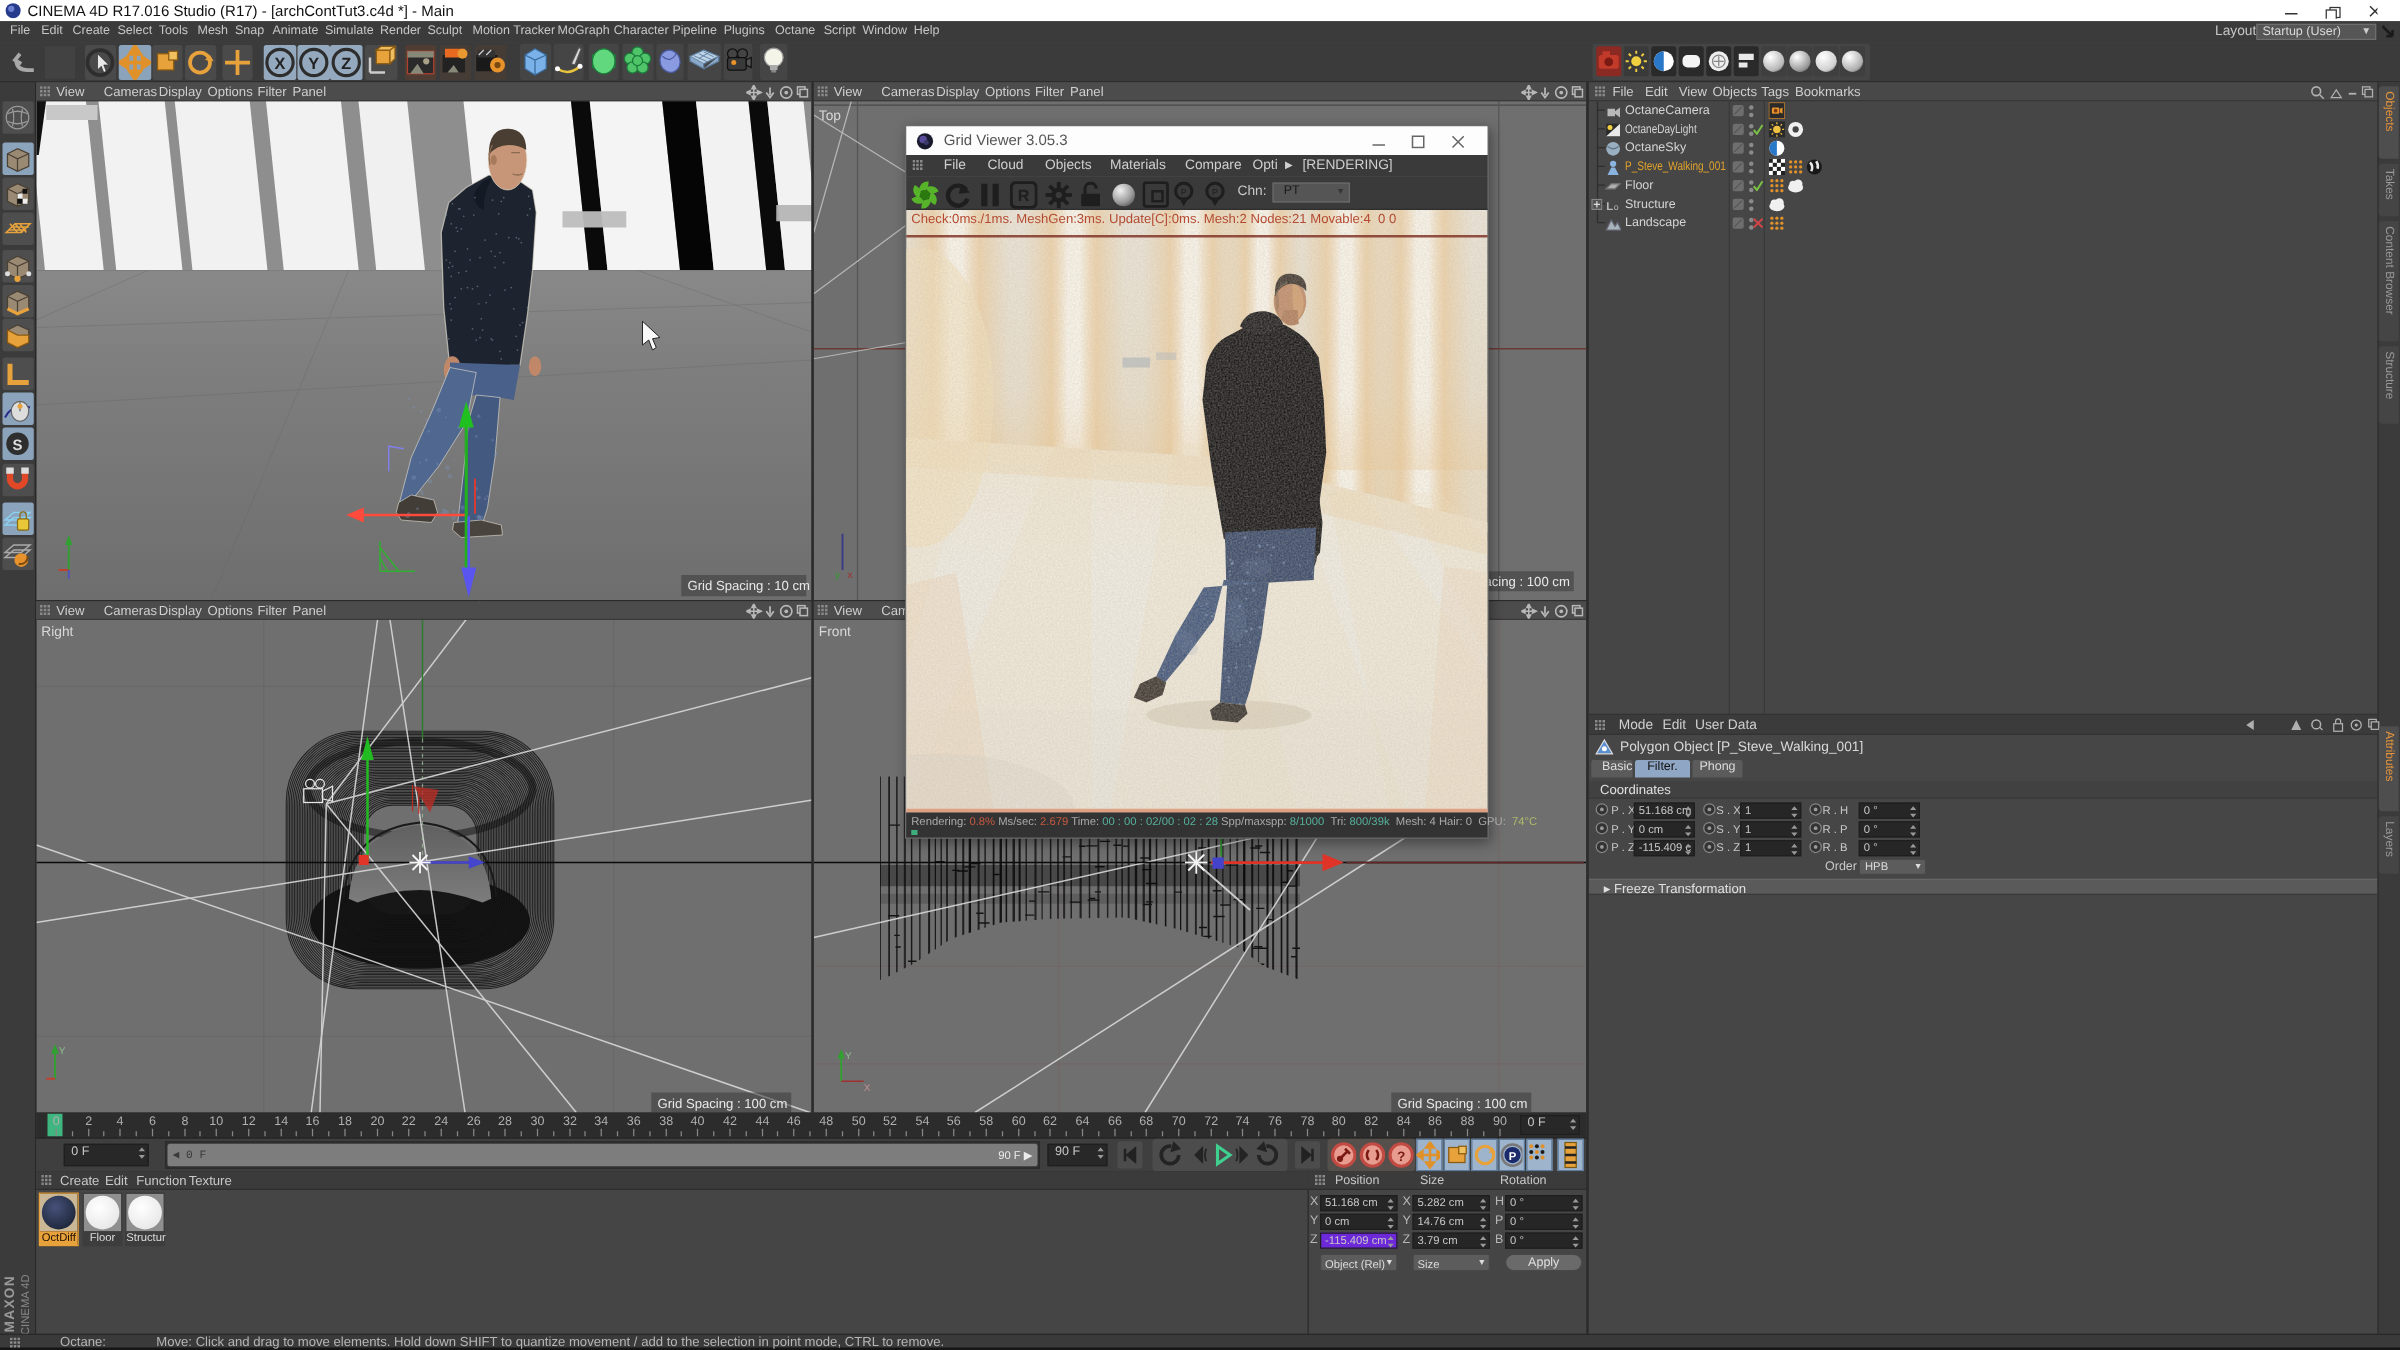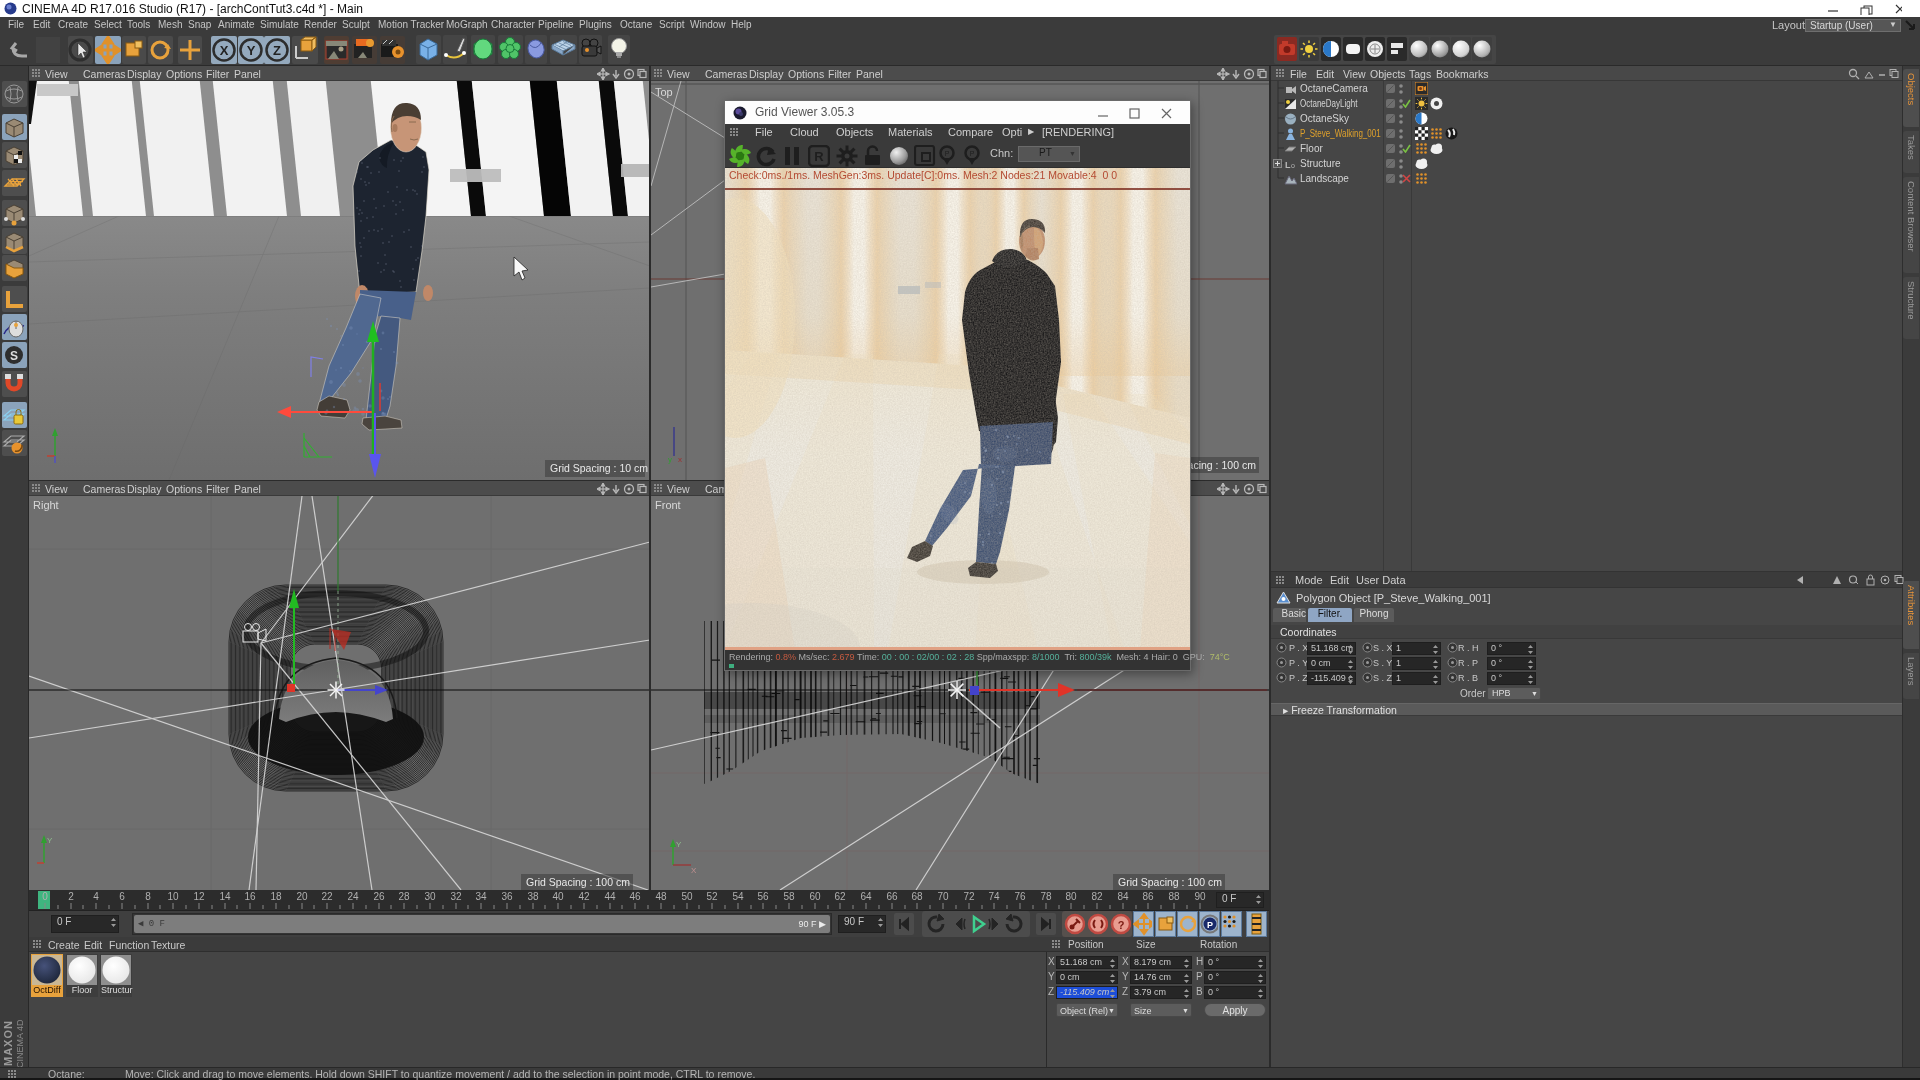--- a/index.html
+++ b/index.html
@@ -1267,41 +1267,41 @@
     </g>
   </svg>
 <div class="a txt" style="left:1068px;top:939px;font-size:10px;color:#c8c8c8;z-index:6;">Position</div>
 <div class="a txt" style="left:1136px;top:939px;font-size:10px;color:#c8c8c8;z-index:6;">Size</div>
 <div class="a txt" style="left:1200px;top:939px;font-size:10px;color:#c8c8c8;z-index:6;">Rotation</div>
 <div class="a txt" style="left:1048px;top:956px;font-size:10px;color:#b8b8b8;z-index:6;">X</div>
 <div class="a" style="left:1056px;top:956px;width:62px;height:13px;background:#262626;border:1px solid #1e1e1e;font-size:9px;color:#c8c8c8;z-index:6;"><span style="padding-left:3px;">51.168 cm</span><svg width="7" height="11" style="position:absolute;right:1px;top:1px;">
       <path d="M1,4 L3.5,1 L6,4 Z M1,7 L3.5,10 L6,7 Z" fill="#999"></path>
     </svg></div>
 <div class="a txt" style="left:1122px;top:956px;font-size:10px;color:#b8b8b8;z-index:6;">X</div>
-<div class="a" style="left:1130px;top:956px;width:62px;height:13px;background:#262626;border:1px solid #1e1e1e;font-size:9px;color:#c8c8c8;z-index:6;"><span style="padding-left:3px;">8.179 cm</span><svg width="7" height="11" style="position:absolute;right:1px;top:1px;">
+<div class="a" style="left:1130px;top:956px;width:62px;height:13px;background:#262626;border:1px solid #1e1e1e;font-size:9px;color:#c8c8c8;z-index:6;"><span style="padding-left:3px;">5.282 cm</span><svg width="7" height="11" style="position:absolute;right:1px;top:1px;">
       <path d="M1,4 L3.5,1 L6,4 Z M1,7 L3.5,10 L6,7 Z" fill="#999"></path>
     </svg></div>
 <div class="a txt" style="left:1196px;top:956px;font-size:10px;color:#b8b8b8;z-index:6;">H</div>
 <div class="a" style="left:1204px;top:956px;width:62px;height:13px;background:#262626;border:1px solid #1e1e1e;font-size:9px;color:#c8c8c8;z-index:6;"><span style="padding-left:3px;">0 °</span><svg width="7" height="11" style="position:absolute;right:1px;top:1px;">
       <path d="M1,4 L3.5,1 L6,4 Z M1,7 L3.5,10 L6,7 Z" fill="#999"></path>
     </svg></div>
 <div class="a txt" style="left:1048px;top:971px;font-size:10px;color:#b8b8b8;z-index:6;">Y</div>
 <div class="a" style="left:1056px;top:971px;width:62px;height:13px;background:#262626;border:1px solid #1e1e1e;font-size:9px;color:#c8c8c8;z-index:6;"><span style="padding-left:3px;">0 cm</span><svg width="7" height="11" style="position:absolute;right:1px;top:1px;">
       <path d="M1,4 L3.5,1 L6,4 Z M1,7 L3.5,10 L6,7 Z" fill="#999"></path>
     </svg></div>
 <div class="a txt" style="left:1122px;top:971px;font-size:10px;color:#b8b8b8;z-index:6;">Y</div>
 <div class="a" style="left:1130px;top:971px;width:62px;height:13px;background:#262626;border:1px solid #1e1e1e;font-size:9px;color:#c8c8c8;z-index:6;"><span style="padding-left:3px;">14.76 cm</span><svg width="7" height="11" style="position:absolute;right:1px;top:1px;">
       <path d="M1,4 L3.5,1 L6,4 Z M1,7 L3.5,10 L6,7 Z" fill="#999"></path>
     </svg></div>
 <div class="a txt" style="left:1196px;top:971px;font-size:10px;color:#b8b8b8;z-index:6;">P</div>
 <div class="a" style="left:1204px;top:971px;width:62px;height:13px;background:#262626;border:1px solid #1e1e1e;font-size:9px;color:#c8c8c8;z-index:6;"><span style="padding-left:3px;">0 °</span><svg width="7" height="11" style="position:absolute;right:1px;top:1px;">
       <path d="M1,4 L3.5,1 L6,4 Z M1,7 L3.5,10 L6,7 Z" fill="#999"></path>
     </svg></div>
 <div class="a txt" style="left:1048px;top:986px;font-size:10px;color:#b8b8b8;z-index:6;">Z</div>
-<div class="a" style="left:1056px;top:986px;width:62px;height:13px;background:#1d4ed8;border:1px solid #1e1e1e;font-size:9px;color:#c8c8c8;z-index:6;font-style:italic;"><span style="padding-left:3px;">-115.409 cm</span><svg width="7" height="11" style="position:absolute;right:1px;top:1px;">
+<div class="a" style="left:1056px;top:986px;width:62px;height:13px;background:#6d28d9;border:1px solid #1e1e1e;font-size:9px;color:#c8c8c8;z-index:6;"><span style="padding-left:3px;">-115.409 cm</span><svg width="7" height="11" style="position:absolute;right:1px;top:1px;">
       <path d="M1,4 L3.5,1 L6,4 Z M1,7 L3.5,10 L6,7 Z" fill="#999"></path>
     </svg></div>
 <div class="a txt" style="left:1122px;top:986px;font-size:10px;color:#b8b8b8;z-index:6;">Z</div>
 <div class="a" style="left:1130px;top:986px;width:62px;height:13px;background:#262626;border:1px solid #1e1e1e;font-size:9px;color:#c8c8c8;z-index:6;"><span style="padding-left:3px;">3.79 cm</span><svg width="7" height="11" style="position:absolute;right:1px;top:1px;">
       <path d="M1,4 L3.5,1 L6,4 Z M1,7 L3.5,10 L6,7 Z" fill="#999"></path>
     </svg></div>
 <div class="a txt" style="left:1196px;top:986px;font-size:10px;color:#b8b8b8;z-index:6;">B</div>
 <div class="a" style="left:1204px;top:986px;width:62px;height:13px;background:#262626;border:1px solid #1e1e1e;font-size:9px;color:#c8c8c8;z-index:6;"><span style="padding-left:3px;">0 °</span><svg width="7" height="11" style="position:absolute;right:1px;top:1px;">
       <path d="M1,4 L3.5,1 L6,4 Z M1,7 L3.5,10 L6,7 Z" fill="#999"></path>
     </svg></div>
@@ -1789,21 +1789,21 @@
     <circle cx="9" cy="8" r="6.5" fill="none" stroke="#1e1e1e" stroke-width="2.5"></circle>
     <path d="M5,13 L9,20 L13,13" fill="#1e1e1e"></path>
     <text x="9" y="11" font-size="7" fill="#1e1e1e" text-anchor="middle">P</text>
   </svg>
 <svg class="a" style="left:963px;top:145px;z-index:21;" width="20" height="22">
     <circle cx="9" cy="8" r="6.5" fill="none" stroke="#1e1e1e" stroke-width="2.5"></circle>
     <path d="M5,13 L9,20 L13,13" fill="#1e1e1e"></path>
     <text x="9" y="11" font-size="7" fill="#1e1e1e" text-anchor="middle">P</text>
   </svg>
 <div class="a txt" style="left:990px;top:147px;font-size:11px;color:#c8c8c8;z-index:21;">Chn:</div>
-<div class="a" style="left:1018px;top:146px;width:62px;height:16px;background:#555;border:1px solid #6a6a6a;font-size:10px;color:#222;z-index:21;"><span style="padding-left:20px;color:#1a1a1a;">PT</span><span style="float:right;font-size:7px;color:#333;padding:3px 3px 0 0;">▼</span></div>
+<div class="a" style="left:1018px;top:146px;width:62px;height:16px;background:#555;border:1px solid #6a6a6a;font-size:10px;color:#222;z-index:21;"><span style="padding-left:8px;color:#1a1a1a;">PT</span><span style="float:right;font-size:7px;color:#333;padding:3px 3px 0 0;">▼</span></div>
 <svg class="a" style="left:725px;top:168px;z-index:20;" width="465" height="482">
     <defs>
 <filter id="grain" x="0" y="0" width="100%" height="100%">
  <feTurbulence type="fractalNoise" baseFrequency="0.7" numOctaves="2" seed="4" stitchTiles="stitch"></feTurbulence>
  <feColorMatrix type="matrix" values="0 0 0 0 0.56, 0 0 0 0 0.5, 0 0 0 0 0.42, 1.15 0 0 0 0"></feColorMatrix>
 </filter>
 <linearGradient id="slot" x1="0" y1="0" x2="1" y2="0">
  <stop offset="0" stop-color="#eed4a8" stop-opacity="0"></stop>
  <stop offset="0.28" stop-color="#f2cf9c" stop-opacity="0.75"></stop>
  <stop offset="0.44" stop-color="#fefaf0"></stop>

